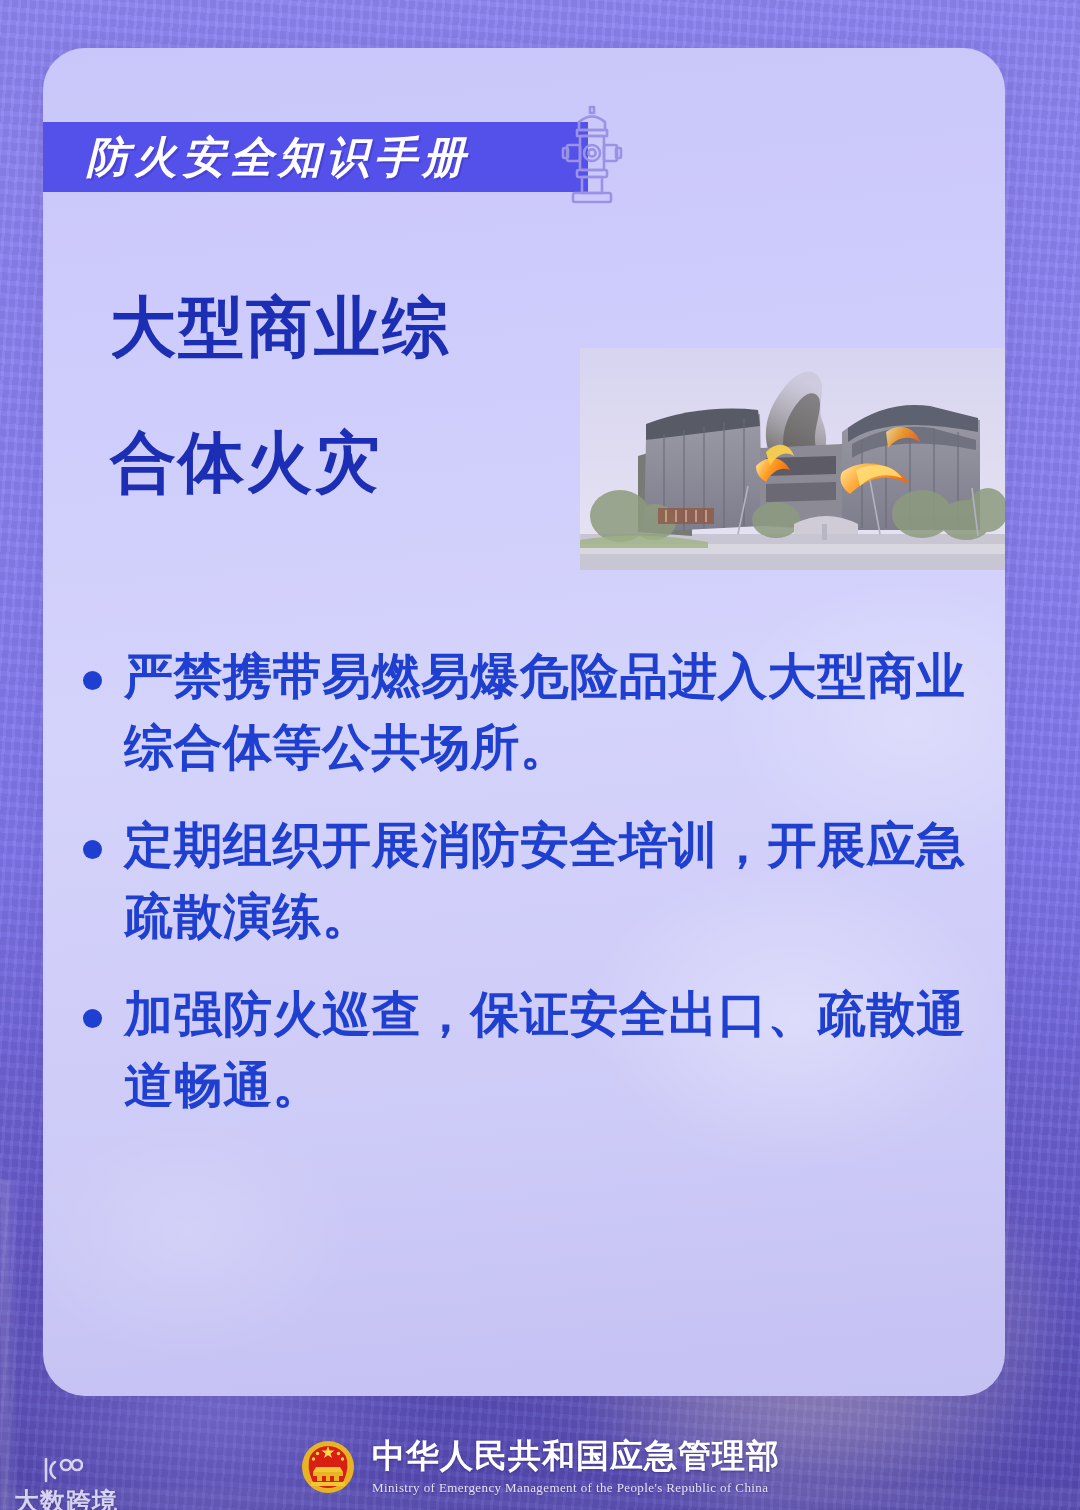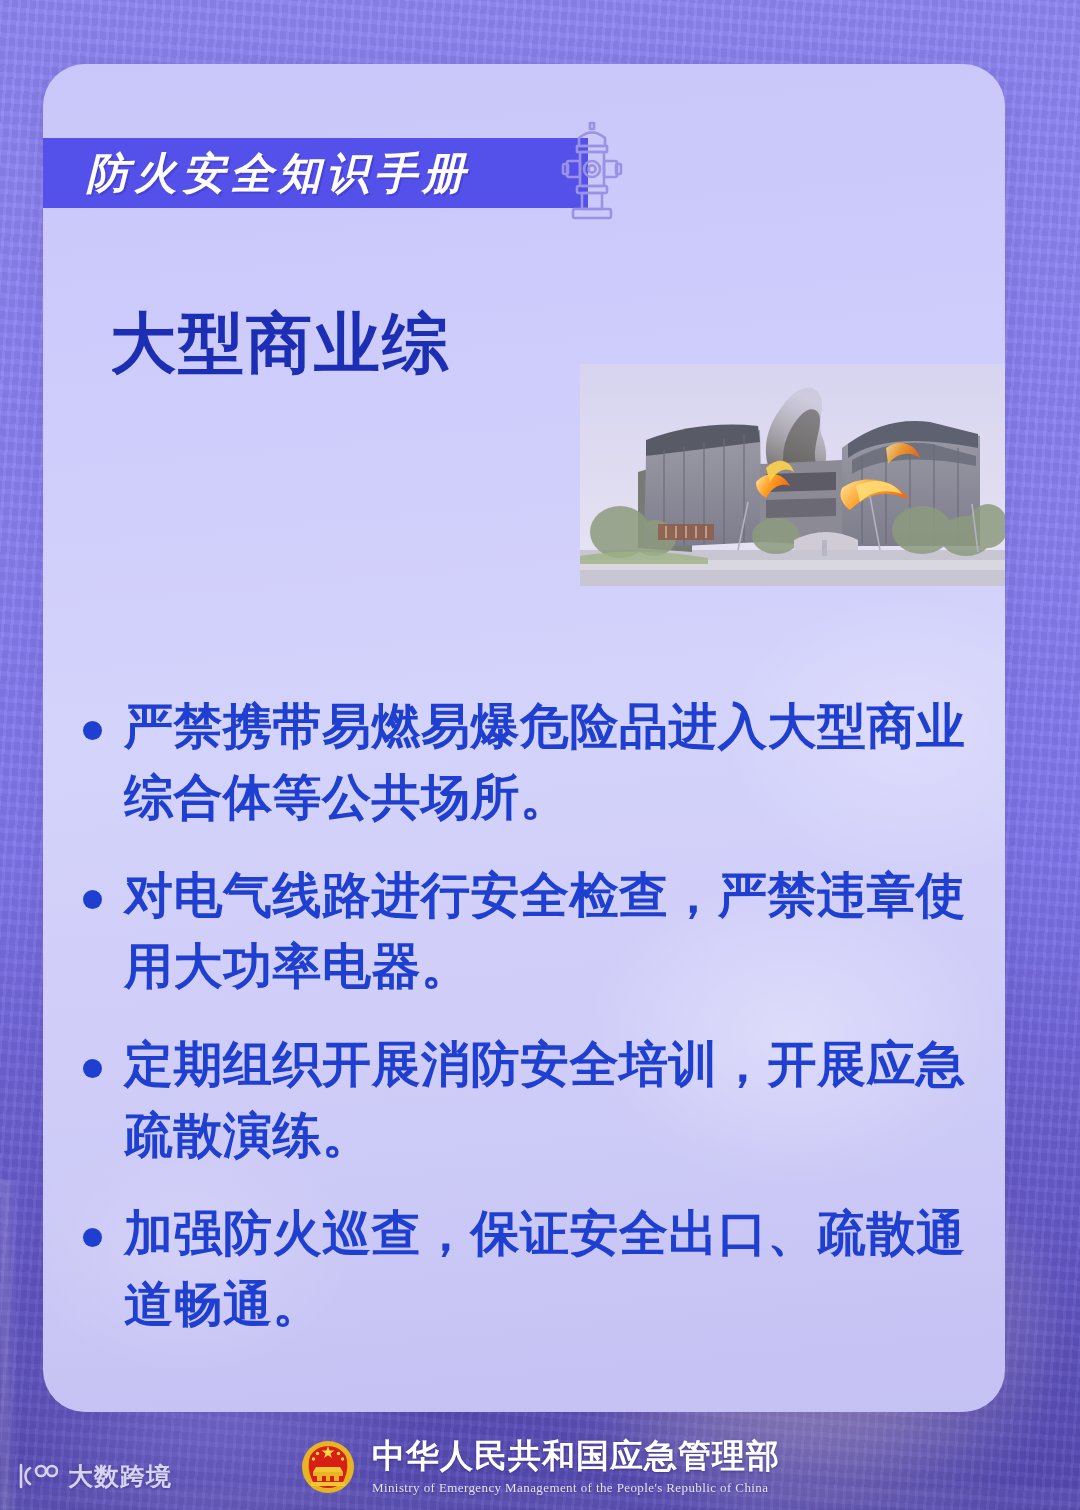--- a/index.html
+++ b/index.html
@@ -35,21 +35,21 @@
     filter:blur(1.2px);
   }
   .bg-glow{
     position:absolute;left:560px;top:1120px;width:520px;height:400px;
     background:radial-gradient(ellipse at 50% 55%, rgba(255,236,196,.30), rgba(255,236,196,0) 68%);
     filter:blur(6px);
   }
 
   
   #card{
-    position:absolute;left:43px;top:64px;width:962px;height:1348px;
+    position:absolute;left:43px;top:48px;width:962px;height:1348px;
     border-radius:42px;
     background:linear-gradient(175deg,#c9c6f9 0%,#cdcbfb 18%,#d4d3fb 48%,#cfcdf8 72%,#c4c1f3 100%);
     box-shadow:0 2px 24px rgba(60,50,140,.13);
     overflow:hidden;
   }
   .card-texture{
     position:absolute;inset:0;
     background:
       radial-gradient(ellipse 300px 220px at 78% 72%, rgba(255,255,255,.30), rgba(255,255,255,0) 70%),
       radial-gradient(ellipse 260px 200px at 90% 50%, rgba(255,255,255,.22), rgba(255,255,255,0) 72%),
@@ -82,21 +82,21 @@
 
   
   #hero{
     position:absolute;left:537px;top:300px;width:425px;height:222px;
     overflow:hidden;background:#dcd9ef;
   }
   #hero svg{display:block;width:100%;height:100%;}
 
   
   #bullets{
-    position:absolute;left:40px;top:594px;width:890px;margin-top:34px;
+    position:absolute;left:40px;top:594px;width:890px;
   }
   .bullet-row{display:flex;align-items:flex-start;margin-bottom:28px;}
   .bullet-dot{
     flex:0 0 auto;width:19px;height:19px;border-radius:50%;
     background:#1f3fd0;margin-top:29px;margin-right:22px;
   }
   .bullet-text{
     flex:1;color:#1f3fd0;font-weight:700;font-size:49px;line-height:1.44;
     letter-spacing:.5px;
     font-family:"DejaVu Sans","Liberation Sans",sans-serif;
@@ -116,21 +116,21 @@
   }
   #ministry-en{
     color:#e6e2f7;font-size:13px;letter-spacing:.4px;margin-top:6px;
     font-family:"Liberation Serif","DejaVu Serif",serif;
     text-shadow:0 1px 2px rgba(40,30,110,.5);
   }
 
   
   #watermark{
     position:absolute;left:14px;top:1455px;height:42px;
-    display:flex;align-items:center;opacity:.85;
+    display:flex;align-items:center;opacity:.85;flex-direction:column;
   }
   #watermark-mark{width:44px;height:30px;margin-right:10px;flex:0 0 auto;}
   #watermark-text{
     color:#eceafb;font-weight:700;font-size:25px;letter-spacing:1px;
     text-shadow:0 1px 3px rgba(40,30,110,.55);
     font-family:"DejaVu Sans","Liberation Sans",sans-serif;
   }
 </style>
 </head>
 <body>
@@ -161,20 +161,21 @@
         <rect x="43" y="43" width="13" height="16" rx="2"></rect>
         <rect x="55" y="46" width="5" height="10" rx="1.5"></rect>
         <rect x="16" y="68" width="30" height="7" rx="1.5"></rect>
         <rect x="21" y="75" width="20" height="16"></rect>
         <rect x="12" y="91" width="38" height="9" rx="2"></rect>
       </g>
     </svg>
 
     <div id="headline">
       <span class="ln ln1">大型商业综</span>
+      <span class="ln ln2">合体火灾</span>
     </div>
 
     <div id="hero">
       <svg viewBox="0 0 425 222" preserveAspectRatio="none">
         <defs>
           <linearGradient id="sky" x1="0" y1="0" x2="0" y2="1">
             <stop offset="0" stop-color="#d7d4f0"></stop>
               <stop offset="1" stop-color="#e7e4f3"></stop>
           </linearGradient>
           <linearGradient id="smoke" x1="0" y1="1" x2="0.3" y2="0">
@@ -249,24 +250,20 @@
       </svg>
     </div>
 
     <div id="bullets">
       <div class="bullet-row">
         <span class="bullet-dot"></span>
         <span class="bullet-text">严禁携带易燃易爆危险品进入大型商业综合体等公共场所。</span>
       </div>
       <div class="bullet-row">
         <span class="bullet-dot"></span>
-        <span class="bullet-text">对电气线路进行安全检查，严禁违章使用大功率电器。</span>
-      </div>
-      <div class="bullet-row">
-        <span class="bullet-dot"></span>
         <span class="bullet-text">定期组织开展消防安全培训，开展应急疏散演练。</span>
       </div>
       <div class="bullet-row">
         <span class="bullet-dot"></span>
         <span class="bullet-text">加强防火巡查，保证安全出口、疏散通道畅通。</span>
       </div>
     </div>
   </div>
 
   <div id="footer">

